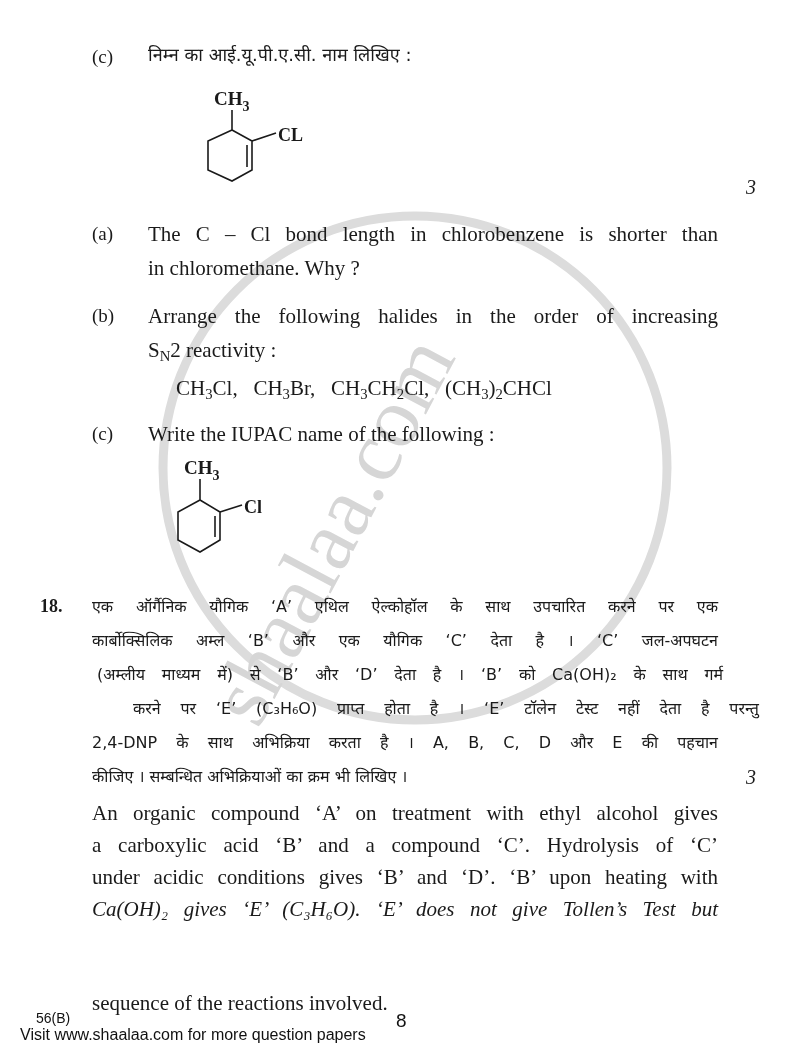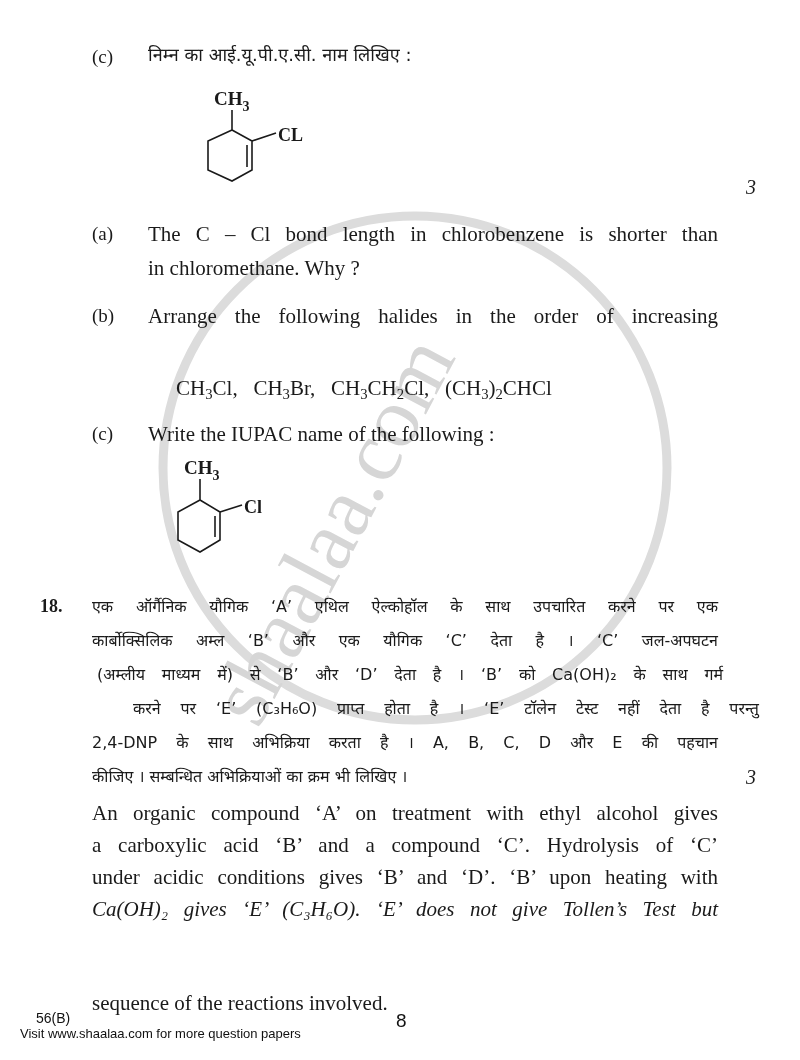--- a/index.html
+++ b/index.html
@@ -12,21 +12,21 @@
   .layer { position: absolute; left: 0; top: 0; width: 800px; height: 1060px; z-index: 1; }
   .lbl { font-size: 19px; }
   .txt { font-size: 21px; line-height: 34px; text-align: justify; text-align-last: justify; }
   .txt.last { text-align-last: left; }
   .hin { font-size: 16px; line-height: 34px; text-align: justify; text-align-last: justify; font-family: "DejaVu Sans", sans-serif; }
   .hin.last { text-align-last: left; }
   .marks { font-size: 20px; font-style: italic; }
   .qnum { font-size: 18px; font-weight: bold; }
   sub { font-size: 0.7em; vertical-align: -0.3em; line-height: 0; }
   .formula { font-size: 21px; }
-  .footer { font-family: "Liberation Sans", "DejaVu Sans", sans-serif; font-size: 13px; color: #111; }
+  .footer { font-family: "Liberation Sans", "DejaVu Sans", sans-serif; font-size: 16px; color: #111; }
   svg text { font-family: "Liberation Serif", "DejaVu Serif", serif; }
 </style>
 </head>
 <body>
 
 <svg class="watermark" viewBox="0 0 800 1060" width="800" height="1060">
   <circle cx="415" cy="468" r="252" fill="none" stroke="#dcdcdc" stroke-width="9"></circle>
   <text x="0" y="0" fill="#d6d6d6" font-size="86" font-family="Liberation Sans, DejaVu Sans, sans-serif" transform="translate(258,730) rotate(-62)">shaalaa.com</text>
 </svg>
 
@@ -47,20 +47,23 @@
   </svg>
 
   <div class="abs marks" style="left:746px; top:176px;">3</div>
 
   <div class="abs lbl" style="left:92px; top:223px;">(a)</div>
   <div class="abs txt" style="left:148px; top:217px; width:570px;">The C – Cl bond length in chlorobenzene is shorter than</div>
   <div class="abs txt last" style="left:148px; top:251px; width:570px;">in chloromethane. Why ?</div>
 
   <div class="abs lbl" style="left:92px; top:305px;">(b)</div>
   <div class="abs txt" style="left:148px; top:299px; width:570px;">Arrange the following halides in the order of increasing</div>
+  <div class="abs txt last" style="left:148px; top:333px; width:570px;">
+    <span>S</span><sub>N</sub><span>2 reactivity :</span>
+  </div>
   <div class="abs formula" style="left:176px; top:376px;">
     <span>
       <span>CH</span><sub>3</sub><span>Cl</span>,
     </span>&nbsp;
     <span>
       <span>CH</span><sub>3</sub><span>Br</span>,
     </span>&nbsp;
     <span>
       <span>CH</span><sub>3</sub><span>CH</span><sub>2</sub><span>Cl</span>,
     </span>&nbsp;

